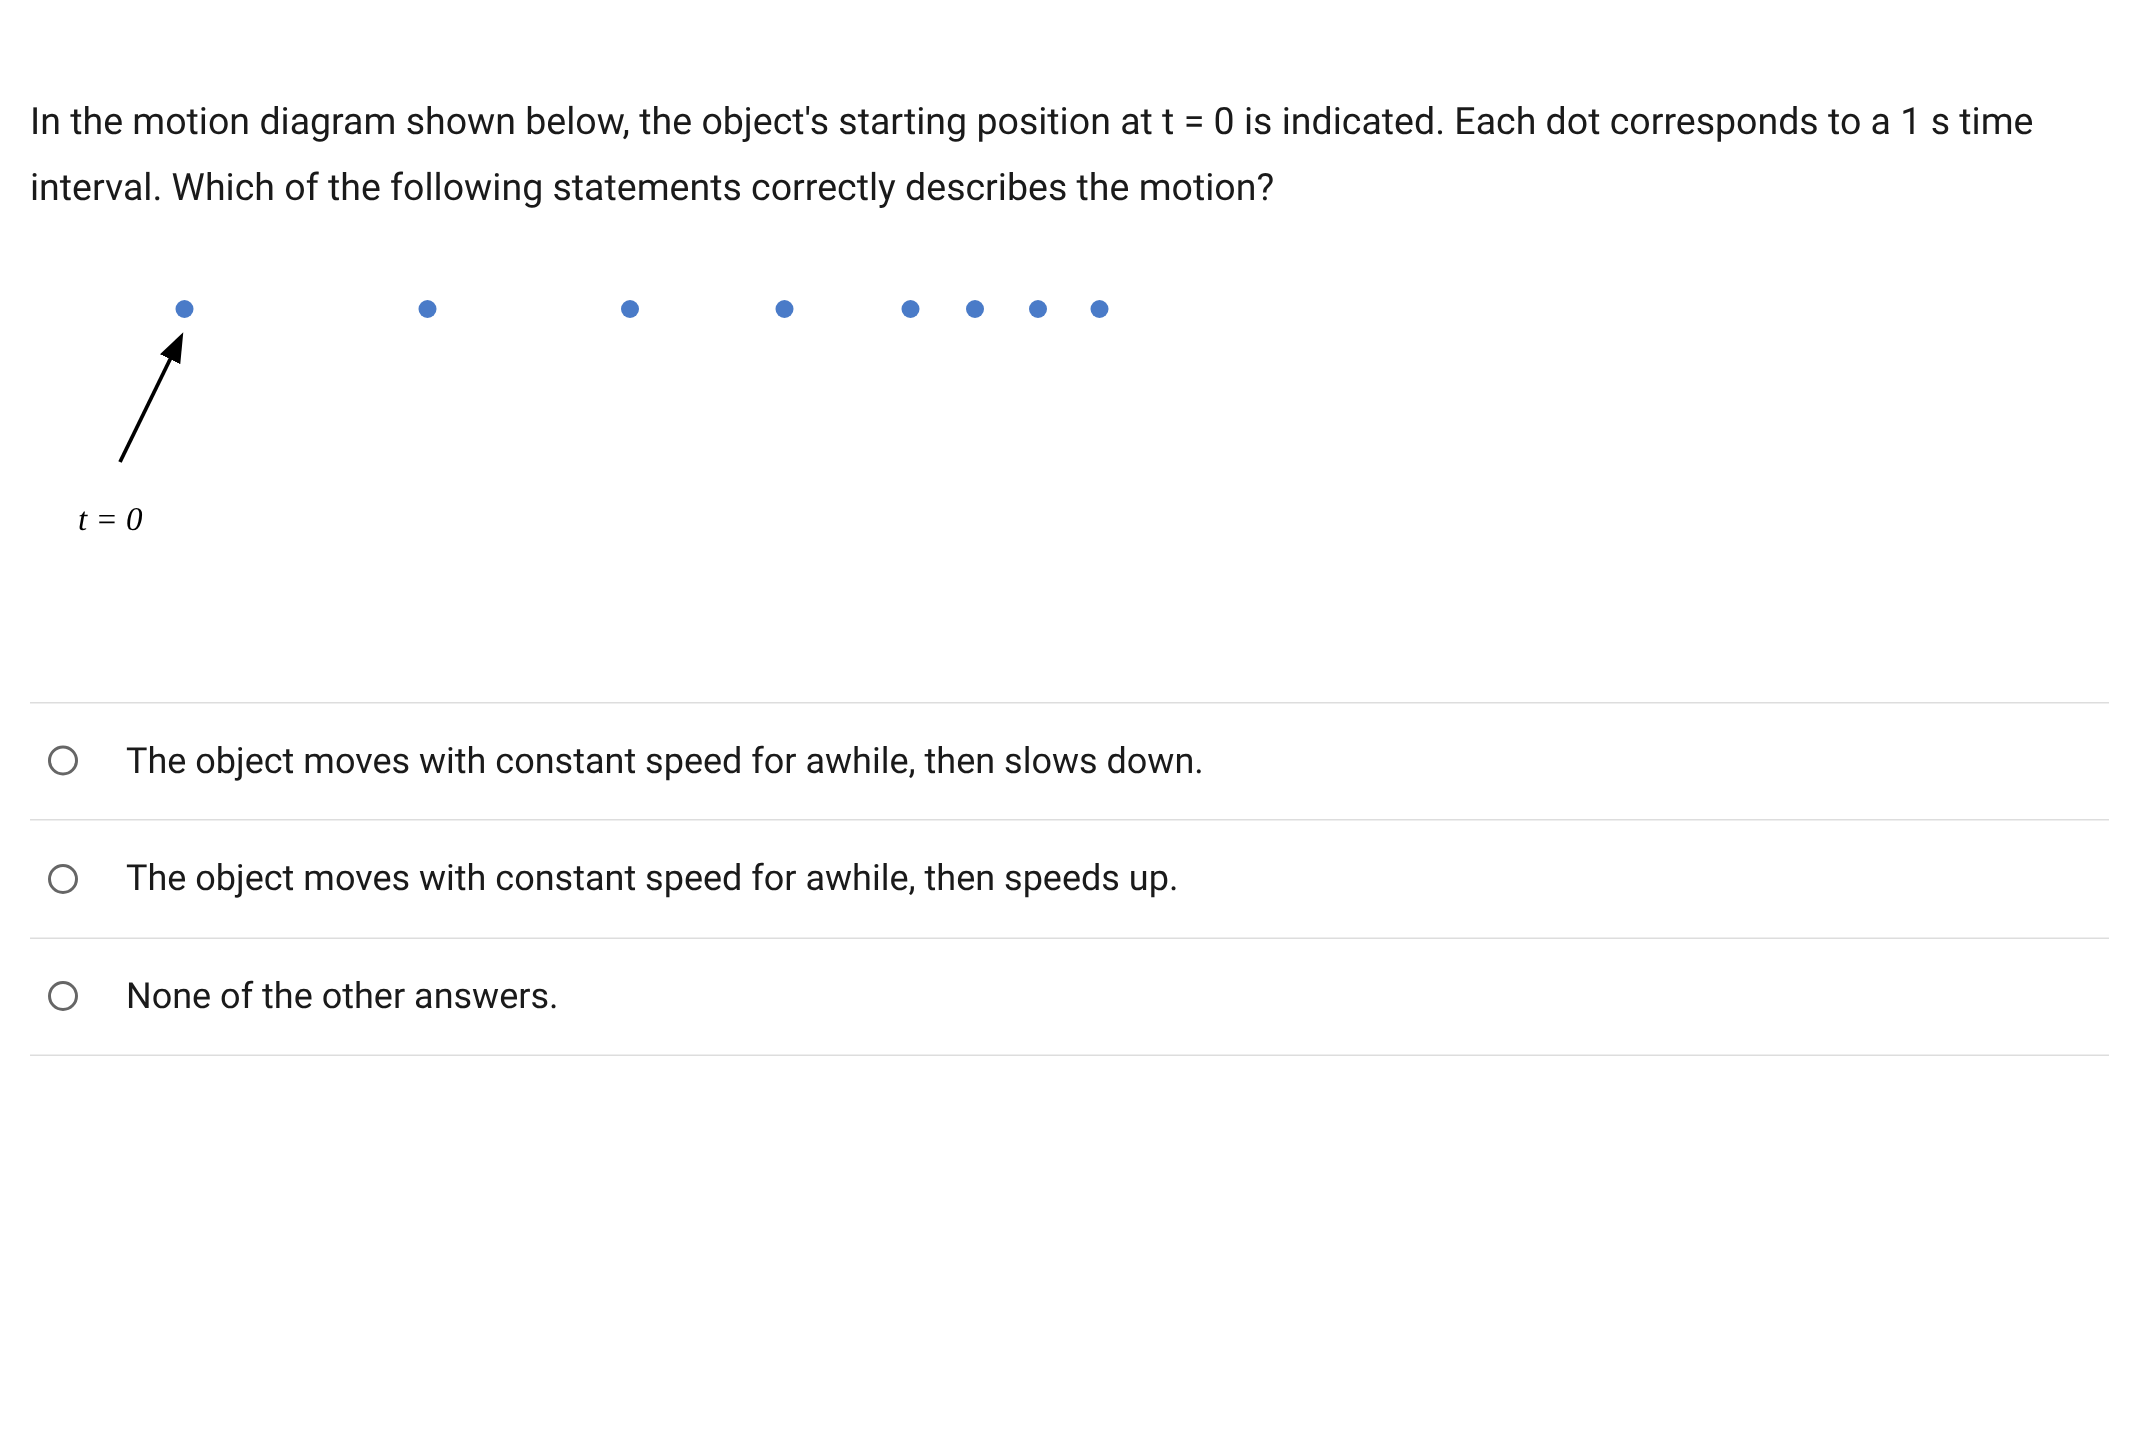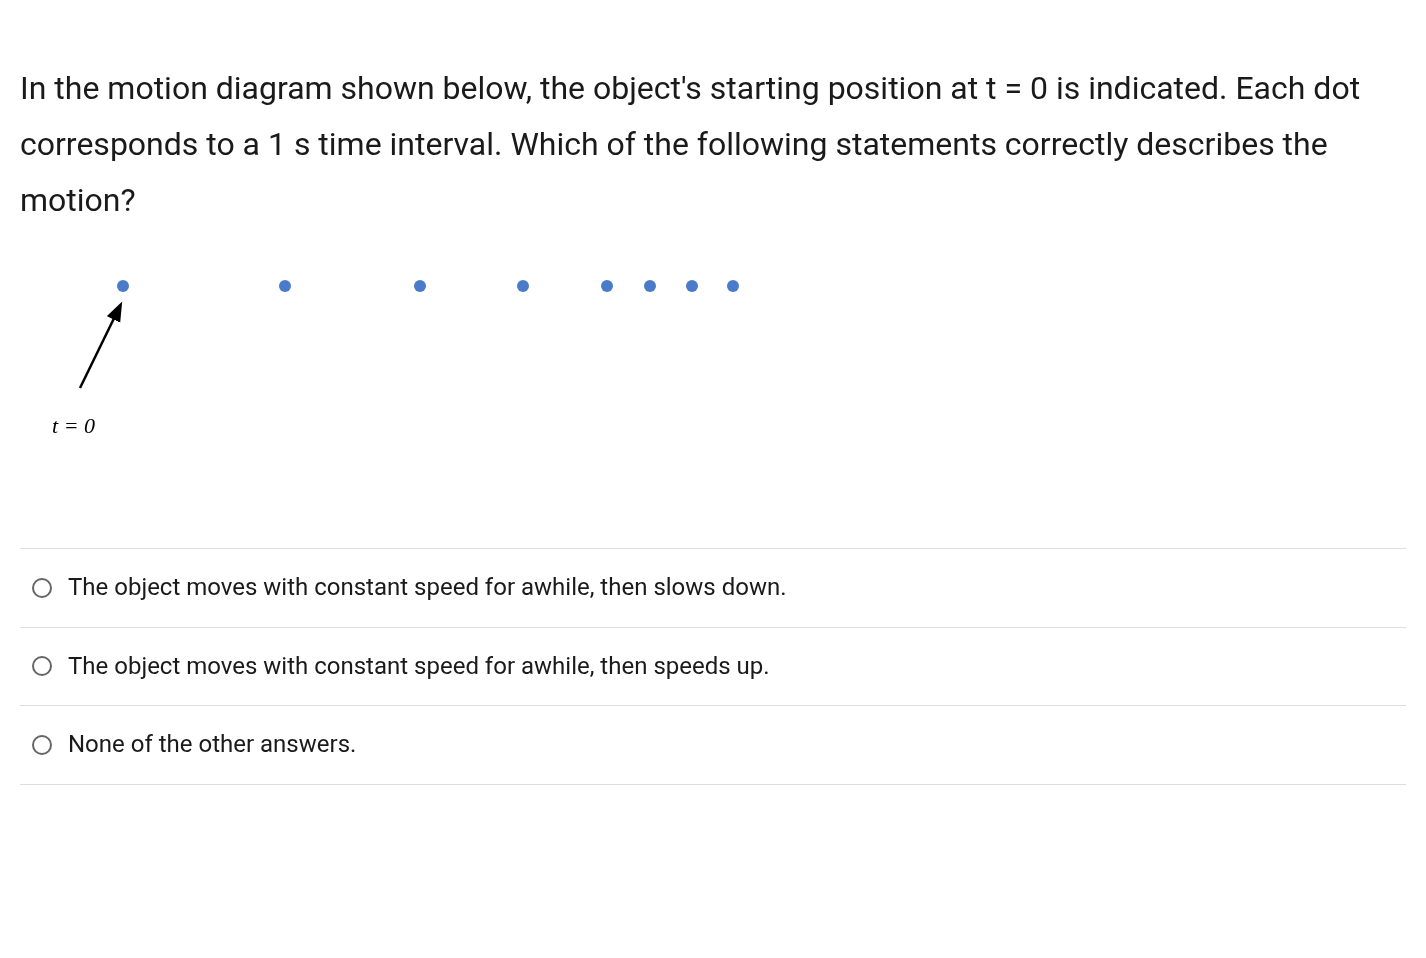--- a/index.html
+++ b/index.html
@@ -11,21 +11,21 @@
       font-family: -apple-system, BlinkMacSystemFont, "Segoe UI", Roboto, Helvetica, Arial, sans-serif;
       background: #ffffff;
       color: #1a1a1a;
       padding: 0;
     }
     .container {
       padding: 60px 20px 20px 20px;
       max-width: 1426px;
     }
     .question-text {
-      font-size: 32px;
+      font-size: 25px;
       line-height: 1.75;
       color: #1a1a1a;
       margin-bottom: 40px;
       font-weight: 400;
     }
     .diagram-area {
       position: relative;
       height: 220px;
       margin-bottom: 60px;
       text-align: center;
@@ -45,21 +45,21 @@
       font-family: "Times New Roman", serif;
     }
     .options {
       border-top: 1px solid #ddd;
     }
     .option-row {
       display: flex;
       align-items: center;
       padding: 22px 10px 22px 12px;
       border-bottom: 1px solid #ddd;
-      gap: 16px;
+      gap: 32px;
     }
     .radio-circle {
       width: 20px;
       height: 20px;
       border: 2px solid #666;
       border-radius: 50%;
       flex-shrink: 0;
       background: #fff;
     }
     .option-text {

